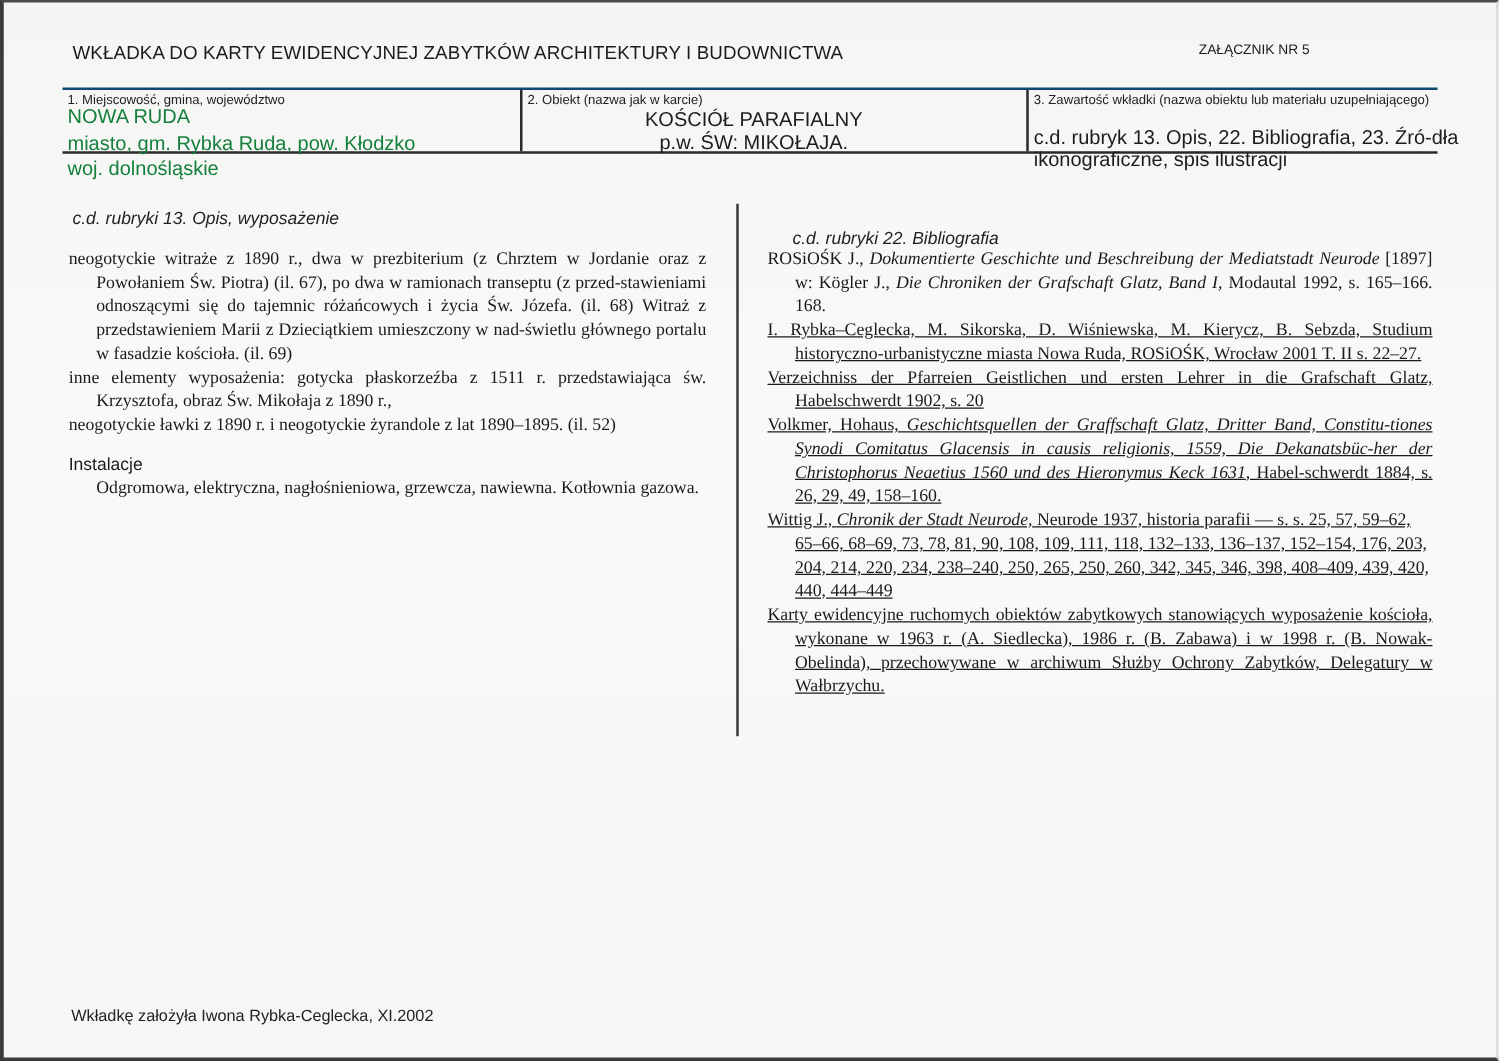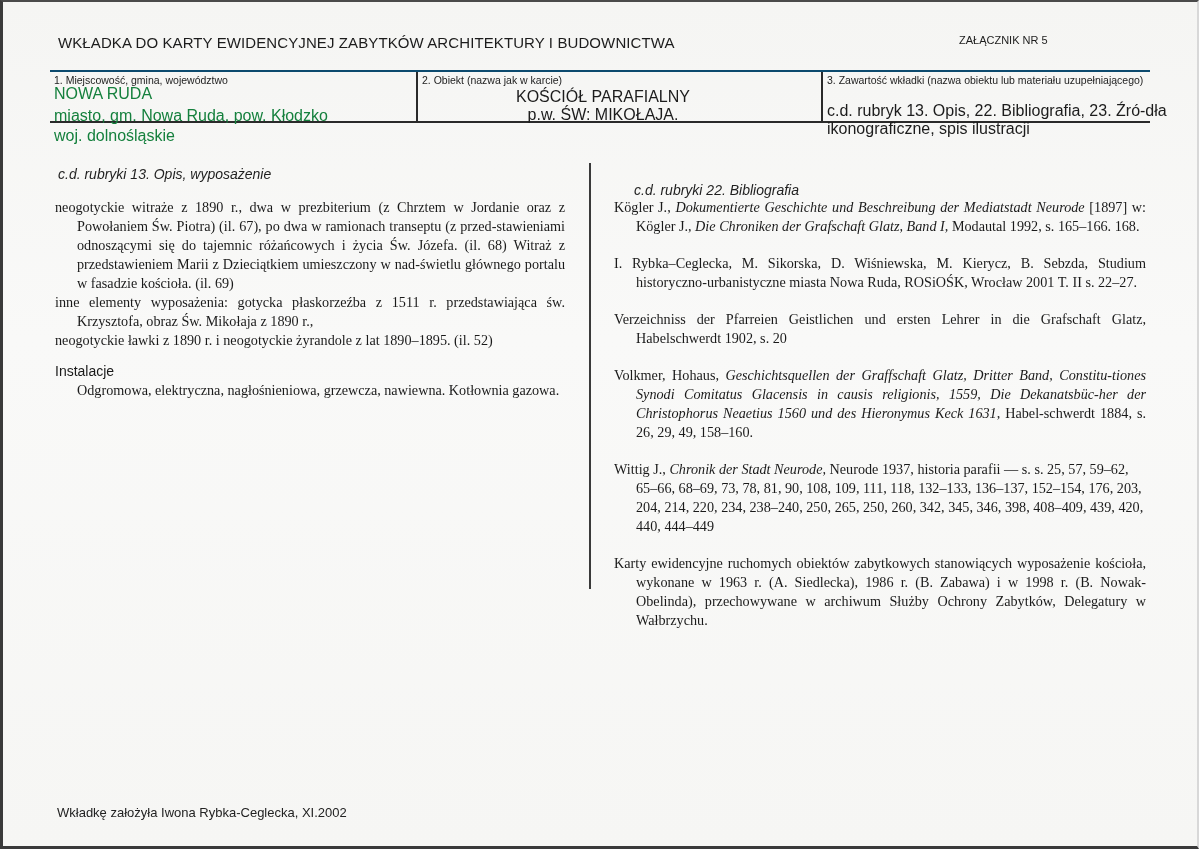--- a/index.html
+++ b/index.html
@@ -49,21 +49,21 @@
     .divider-v {
       position:absolute; left:589px; top:163px; width:2px; height:426px; background:#3a3a3a;
     }
 
     .sec-heading {
       position:absolute; font-family:"Liberation Sans", sans-serif; font-style:italic; font-size:14px; color:#1f1f1f;
     }
     .left-col { position:absolute; left:55px; top:198px; width:510px; font-size:14.2px; line-height:19px; }
     .right-col { position:absolute; left:614px; top:198px; width:532px; font-size:14.2px; line-height:19px; }
     .entry { padding-left:22px; text-indent:-22px; text-align:justify; }
-    .entry-gap { margin-top:18px; }
+    .entry-gap { margin-top:0;text-decoration:underline; }
     .subheading { font-family:"Liberation Sans", sans-serif; font-size:14px; margin-top:12px; }
     .para { text-indent:22px; text-align:justify; }
     i { font-style:italic; }
 
     .footer {
       position:absolute; left:57px; top:805px;
       font-family:"Liberation Sans", sans-serif; font-size:13px; color:#222;
     }
   </style>
 </head>
@@ -71,21 +71,21 @@
 
 <div class="page-frame"></div>
 
 <div class="doc-title">WKŁADKA DO KARTY EWIDENCYJNEJ ZABYTKÓW ARCHITEKTURY I BUDOWNICTWA</div>
 <div class="annex">ZAŁĄCZNIK NR 5</div>
 
 <div class="header-table">
   <div class="hcell c1">
     <div class="hlabel">1. Miejscowość, gmina, województwo</div>
     <div class="line l1">NOWA RUDA</div>
-    <div class="line l2">miasto, gm. Nowa Ruda, pow. Kłodzko</div>
+    <div class="line l2">miasto, gm. Rybka Ruda, pow. Kłodzko</div>
     <div class="line l3">woj. dolnośląskie</div>
   </div>
   <div class="hcell c2">
     <div class="hlabel">2. Obiekt (nazwa jak w karcie)</div>
     <div class="center l1">KOŚCIÓŁ PARAFIALNY</div>
     <div class="center l2">p.w. ŚW: MIKOŁAJA.</div>
   </div>
   <div class="hcell c3">
     <div class="hlabel">3. Zawartość wkładki (nazwa obiektu lub materiału uzupełniającego)</div>
     <div class="content">c.d. rubryk 13. Opis, 22. Bibliografia, 23. Źró-dła ikonograficzne, spis ilustracji</div>
@@ -100,21 +100,21 @@
 <div class="left-col">
   <div class="entry">neogotyckie witraże z 1890 r., dwa w prezbiterium (z Chrztem w Jordanie oraz z Powołaniem Św. Piotra) (il. 67), po dwa w ramionach transeptu (z przed-stawieniami odnoszącymi się do tajemnic różańcowych i życia Św. Józefa. (il. 68) Witraż z przedstawieniem Marii z Dzieciątkiem umieszczony w nad-świetlu głównego portalu w fasadzie kościoła. (il. 69)</div>
   <div class="entry">inne elementy wyposażenia: gotycka płaskorzeźba z 1511 r. przedstawiająca św. Krzysztofa, obraz Św. Mikołaja z 1890 r.,</div>
   <div class="entry">neogotyckie ławki z 1890 r. i neogotyckie żyrandole z lat 1890–1895. (il. 52)</div>
   <div class="subheading">Instalacje</div>
   <div class="para">Odgromowa, elektryczna, nagłośnieniowa, grzewcza, nawiewna. Kotłownia gazowa.</div>
 </div>
 
 <div class="right-col">
   <div class="entry">
-    <span>Kögler J., </span><i>Dokumentierte Geschichte und Beschreibung der Mediatstadt Neurode</i><span> [1897] w: Kögler J., </span><i>Die Chroniken der Grafschaft Glatz, Band I,</i><span> Modautal 1992, s. 165–166. 168.</span>
+    <span>ROSiOŚK J., </span><i>Dokumentierte Geschichte und Beschreibung der Mediatstadt Neurode</i><span> [1897] w: Kögler J., </span><i>Die Chroniken der Grafschaft Glatz, Band I,</i><span> Modautal 1992, s. 165–166. 168.</span>
   </div>
   <div class="entry entry-gap">
     <span>I. Rybka–Ceglecka, M. Sikorska, D. Wiśniewska, M. Kierycz, B. Sebzda, Studium historyczno-urbanistyczne miasta Nowa Ruda, ROSiOŚK, Wrocław 2001 T. II s. 22–27.</span>
   </div>
   <div class="entry entry-gap">
     <span>Verzeichniss der Pfarreien Geistlichen und ersten Lehrer in die Grafschaft Glatz, Habelschwerdt 1902, s. 20</span>
   </div>
   <div class="entry entry-gap">
     <span>Volkmer, Hohaus, </span><i>Geschichtsquellen der Graffschaft Glatz, Dritter Band, Constitu-tiones Synodi Comitatus Glacensis in causis religionis, 1559, Die Dekanatsbüc-her der Christophorus Neaetius 1560 und des Hieronymus Keck 1631</i><span>, Habel-schwerdt 1884, s. 26, 29, 49, 158–160.</span>
   </div>

